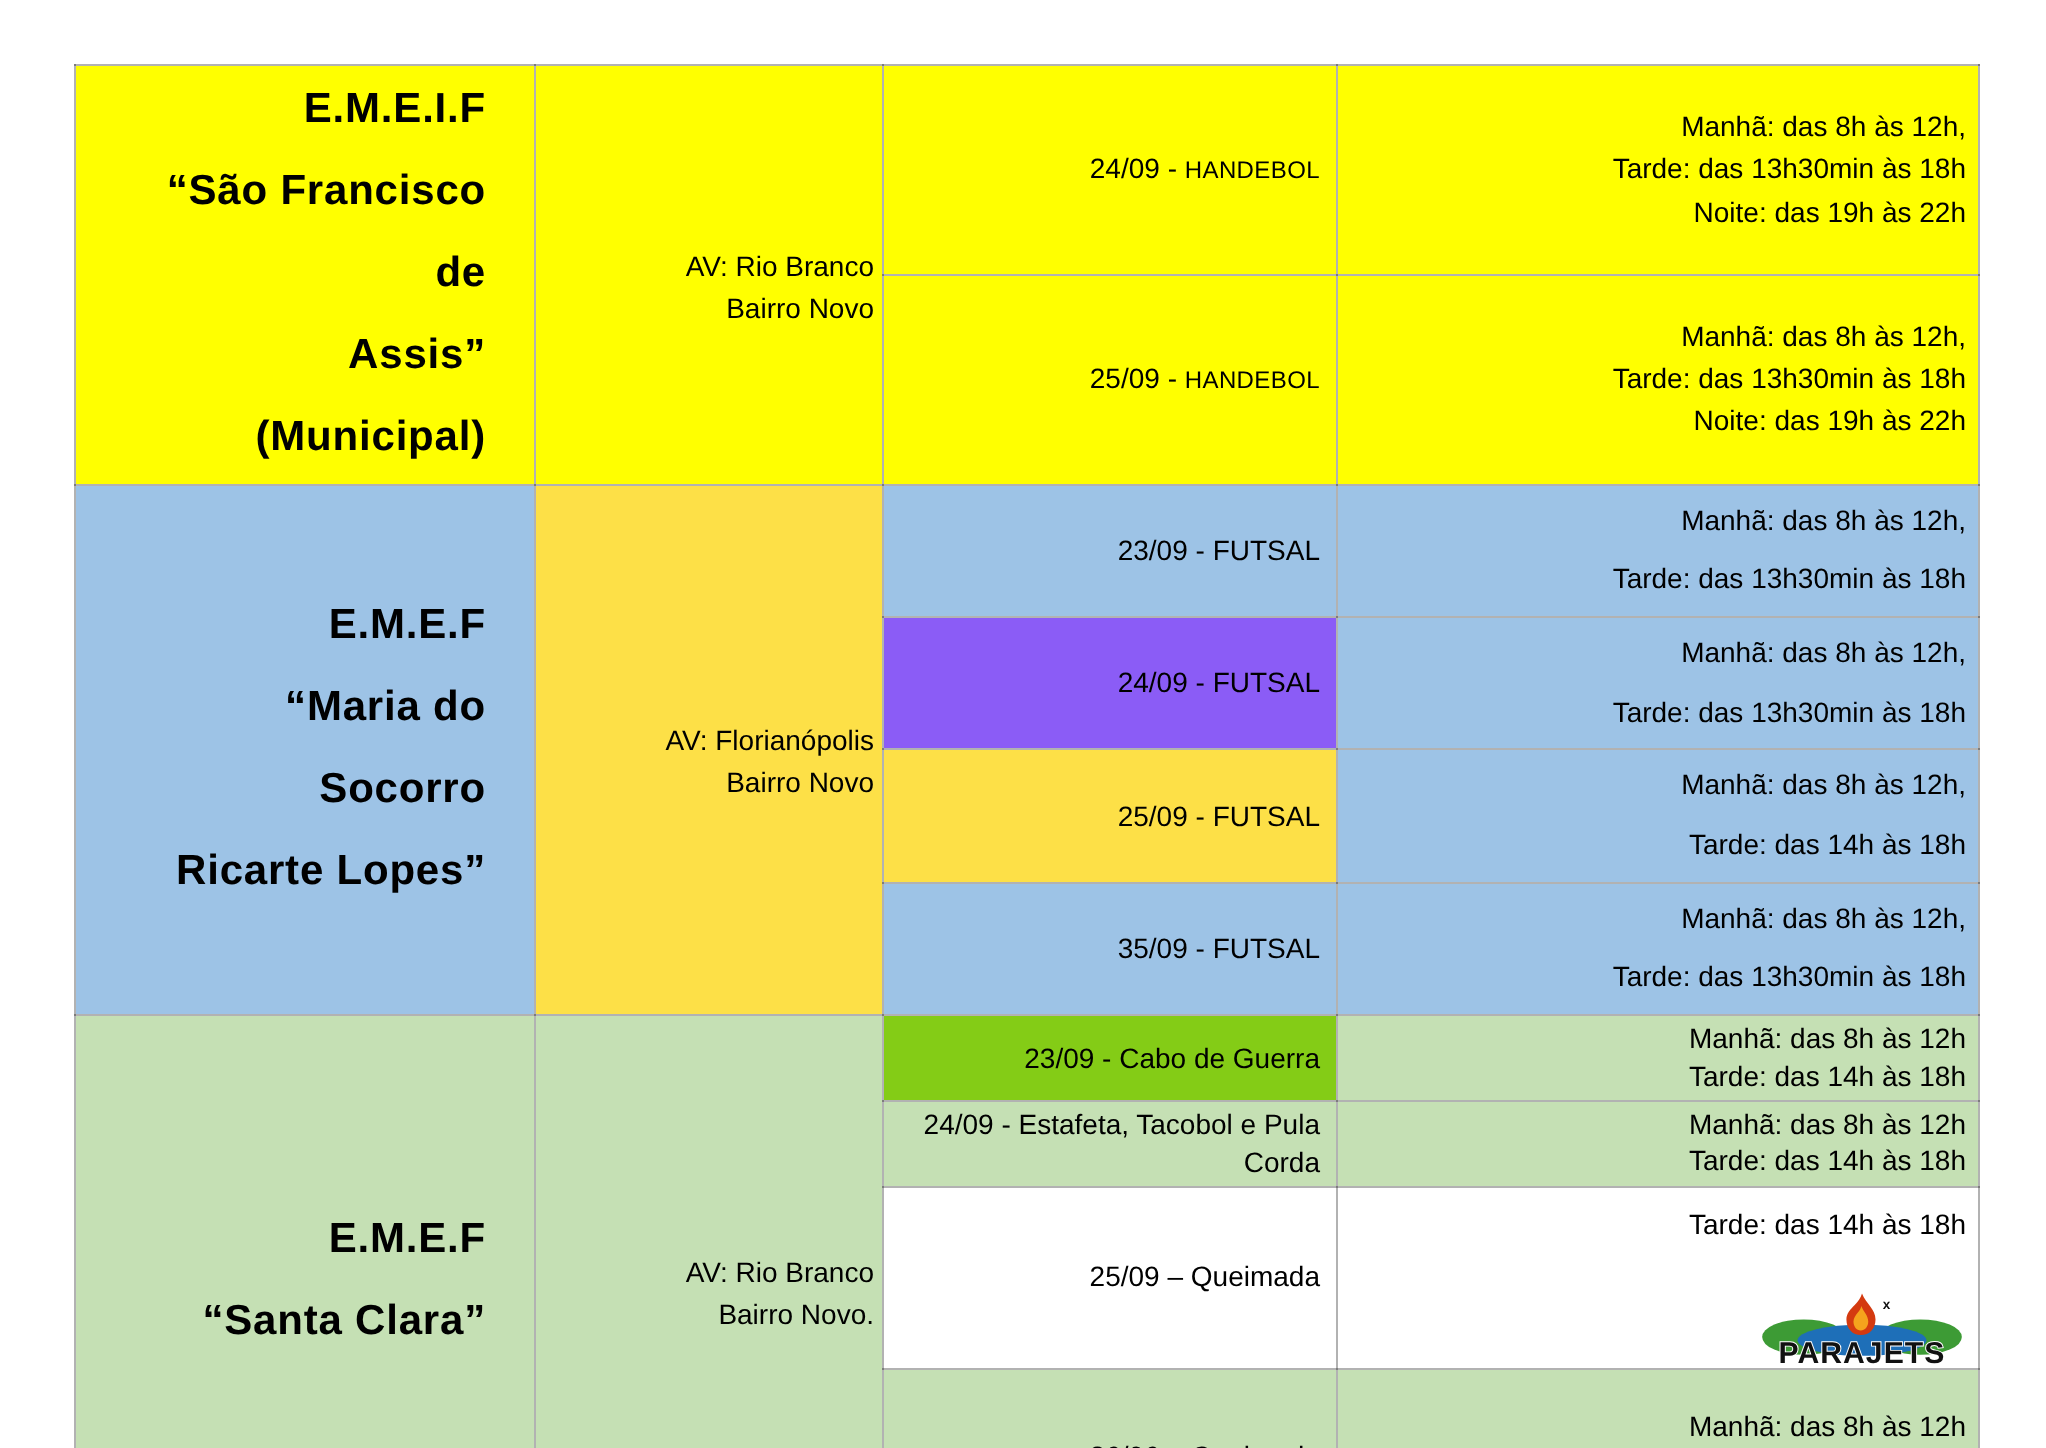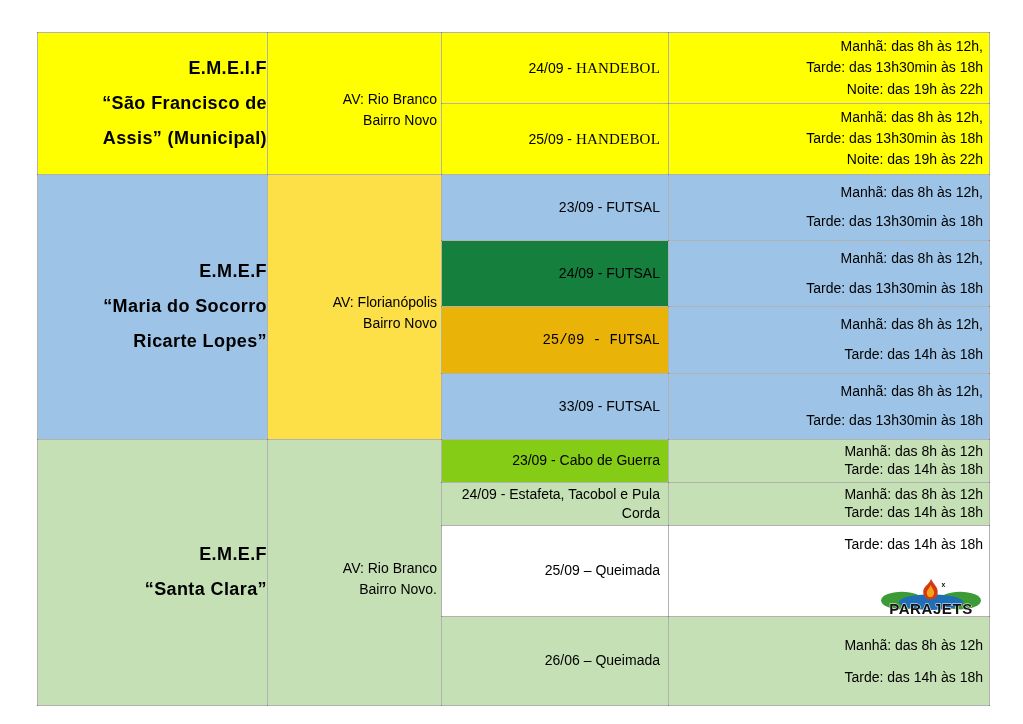--- a/index.html
+++ b/index.html
@@ -33,45 +33,45 @@
   
   tbody.sec-0 tr { height: 70px; }
   tbody.sec-1 tr { height: 59px; }
   tbody.sec-2 tr.r0 { height: 40px; }
   tbody.sec-2 tr.r1 { height: 40px; margin-top: 11px; }
   tbody.sec-2 tr.r2 { height: 91px; }
   tbody.sec-2 tr.r3 { height: 89px; }
 
   td.school {
     font-weight: bold;
-    font-size: 18px;
+    font-size: 21px;
     text-align: center;
     line-height: 1.95;
     letter-spacing: 0.4px;
     white-space: pre-wrap;
-    padding: 2px 0;
+    padding: 2px 24px;
   }
   td.address {
     font-size: 14px;
     line-height: 1.5;
     white-space: pre-wrap;
     padding: 15px 4px 2px 10px;
   }
   td.session {
     font-size: 14px;
     text-align: center;
     padding: 2px 8px;
     line-height: 1.35;
   }
   td.times {
     font-size: 14px;
     white-space: pre-wrap;
     padding: 3px 6px 3px 9px;
   }
-  .small-event { font-size: 15px; letter-spacing: 0.2px; font-family: Liberation Serif, serif; }
+  .small-event { font-size: 12px; letter-spacing: 0.2px; }
 
   
   tbody.sec-0 td.times { line-height: 1.52; }
   tbody.sec-1 td.times { line-height: 2.12; }
   tbody.sec-2 tr.r0 td.times, tbody.sec-2 tr.r1 td.times { line-height: 1.32; padding-top: 2px; vertical-align: top; }
   tbody.sec-2 tr.r2 td.times { line-height: 1.4; vertical-align: top; padding-top: 9px; position: relative; }
   tbody.sec-2 tr.r3 td.times { line-height: 2.3; }
 
   .logo {
     position: absolute;
@@ -135,31 +135,31 @@
           <td class="school" rowspan="4" style="background: rgb(157, 195, 230);">E.M.E.F
 “Maria do Socorro
 Ricarte Lopes”</td>
           <td class="address" rowspan="4" style="background: #fde047;">AV: Florianópolis
  Bairro Novo</td>
           <td class="session" style="background: rgb(157, 195, 230);">23/09 - FUTSAL</td>
           <td class="times" style="background: rgb(157, 195, 230);"><span>Manhã: das 8h às 12h,
 Tarde: das 13h30min às 18h</span></td>
         </tr>
         <tr class="r1">
-          <td class="session" style="background: #15803d;">24/09 - FUTSAL</td>
+          <td class="session" style="background: #8b5cf6;">24/09 - FUTSAL</td>
           <td class="times" style="background: rgb(157, 195, 230);"><span>Manhã: das 8h às 12h,
 Tarde: das 13h30min às 18h</span></td>
         </tr>
         <tr class="r2">
-          <td class="session" style="background: #eab308; font-family: Liberation Mono, monospace;">25/09 - FUTSAL</td>
+          <td class="session" style="background: #fde047;">25/09 - FUTSAL</td>
           <td class="times" style="background: rgb(157, 195, 230);"><span>Manhã: das 8h às 12h,
 Tarde: das 14h às 18h</span></td>
         </tr>
         <tr class="r3">
-          <td class="session" style="background: rgb(157, 195, 230);">33/09 - FUTSAL</td>
+          <td class="session" style="background: rgb(157, 195, 230);">35/09 - FUTSAL</td>
           <td class="times" style="background: rgb(157, 195, 230);"><span>Manhã: das 8h às 12h,
 Tarde: das 13h30min às 18h</span></td>
         </tr>
       </tbody>
       <tbody class="sec-2">
         <tr class="r0">
           <td class="school" rowspan="4" style="background: rgb(197, 224, 180);">E.M.E.F
 “Santa Clara”</td>
           <td class="address" rowspan="4" style="background: rgb(197, 224, 180);">AV: Rio Branco
  Bairro Novo.</td>

